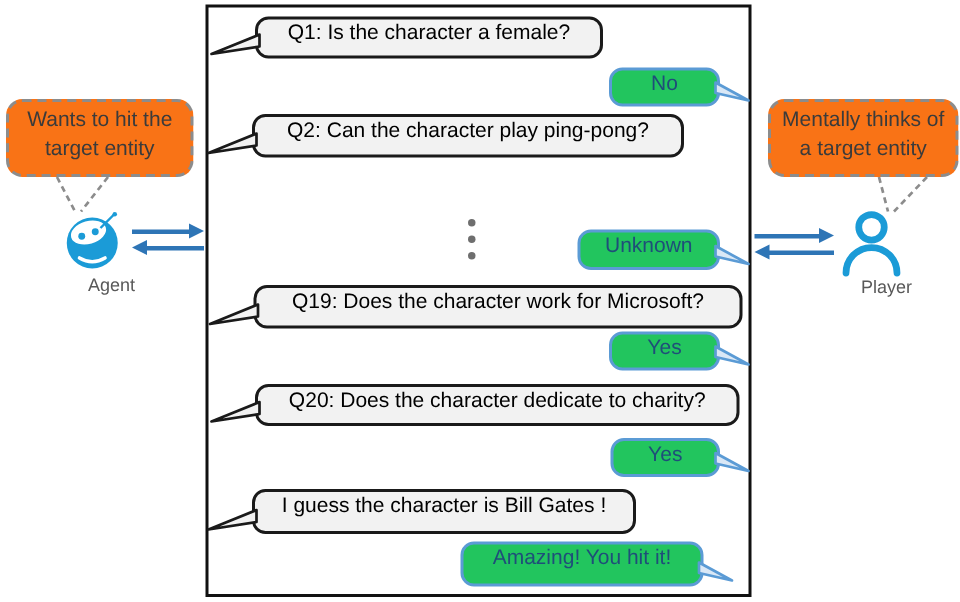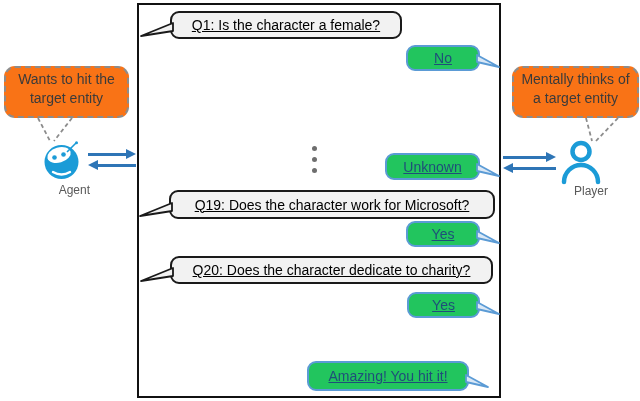--- a/index.html
+++ b/index.html
@@ -7,22 +7,22 @@
     position:relative;width:640px;height:401px;background:#fff;overflow:hidden;
     font-family:"Liberation Sans", sans-serif;
   }
   
   #dialog-box{
     position:absolute;left:137px;top:3px;width:364px;height:395px;
     border:2.4px solid #111;background:#fff;box-sizing:border-box;
   }
   
   .msg{
-    position:absolute;border-radius:9px;display:flex;align-items:center;justify-content:center;
-    font-size:14px;box-sizing:border-box;white-space:nowrap;z-index:3;text-decoration:underline;
+    position:absolute;border-radius:9px;display:flex;align-items:flex-start;justify-content:center;
+    font-size:14px;box-sizing:border-box;white-space:nowrap;z-index:3;
   }
   .q{background:#F2F2F2;border:2px solid #1A1A1A;color:#000;}
   .a{background:#22c55e;border:2px solid #5B9BD5;color:#1F4E79;}
   .tail{position:absolute;overflow:visible;}
   .q .tail{left:-32px;bottom:-1px;width:34px;height:17px;}
   .a .tail{right:-22px;bottom:0px;width:24px;height:16px;}
   
   .thought{
     position:absolute;border:2px dashed #8c8c8c;border-radius:11px;background:#f97316;
     color:#3b3b3b;font-size:14px;line-height:1.35;text-align:center;
@@ -94,20 +94,26 @@
     <span>Q1: Is the character a female?</span>
   </div>
 
   <div class="msg a" style="left:406px;top:45px;width:74px;height:26px;">
     <svg class="tail" viewBox="0 0 24 16">
       <path d="M1 2 L23 14 L1 9 Z" fill="#DAE8F6" stroke="#5B9BD5" stroke-width="1.8" stroke-linejoin="round"></path>
       </svg>
     <span>No</span>
   </div>
 
+  <div class="msg q" style="left:168px;top:76px;width:288px;height:29px;">
+    <svg class="tail" viewBox="0 0 34 17">
+      <path d="M33 2 L1 15 L33 10 Z" fill="#F2F2F2" stroke="#1A1A1A" stroke-width="1.8" stroke-linejoin="round"></path>
+      </svg>
+    <span>Q2: Can the character play ping-pong?</span>
+  </div>
 
   <div class="msg a" style="left:385px;top:116px;width:95px;height:27px;margin-top:37px;">
     <svg class="tail" viewBox="0 0 24 16">
       <path d="M1 2 L23 14 L1 9 Z" fill="#DAE8F6" stroke="#5B9BD5" stroke-width="1.8" stroke-linejoin="round"></path>
       </svg>
     <span>Unknown</span>
   </div>
 
   <div class="dot" style="left:312px;top:146px;"></div>
   <div class="dot" style="left:312px;top:157px;"></div>
@@ -134,20 +140,26 @@
     <span>Q20: Does the character dedicate to charity?</span>
   </div>
 
   <div class="msg a" style="left:407px;top:292px;width:73px;height:26px;">
     <svg class="tail" viewBox="0 0 24 16">
       <path d="M1 2 L23 14 L1 9 Z" fill="#DAE8F6" stroke="#5B9BD5" stroke-width="1.8" stroke-linejoin="round"></path>
       </svg>
     <span>Yes</span>
   </div>
 
+  <div class="msg q" style="left:168px;top:326px;width:256px;height:30px;">
+    <svg class="tail" viewBox="0 0 34 17">
+      <path d="M33 2 L1 15 L33 10 Z" fill="#F2F2F2" stroke="#1A1A1A" stroke-width="1.8" stroke-linejoin="round"></path>
+      </svg>
+    <span>I guess the character is Bill Gates !</span>
+  </div>
 
   <div class="msg a" style="left:307px;top:361px;width:162px;height:30px;">
     <svg class="tail" viewBox="0 0 24 16">
       <path d="M1 2 L23 14 L1 9 Z" fill="#DAE8F6" stroke="#5B9BD5" stroke-width="1.8" stroke-linejoin="round"></path>
       </svg>
     <span>Amazing! You hit it!</span>
   </div>
 
 </div>
 

